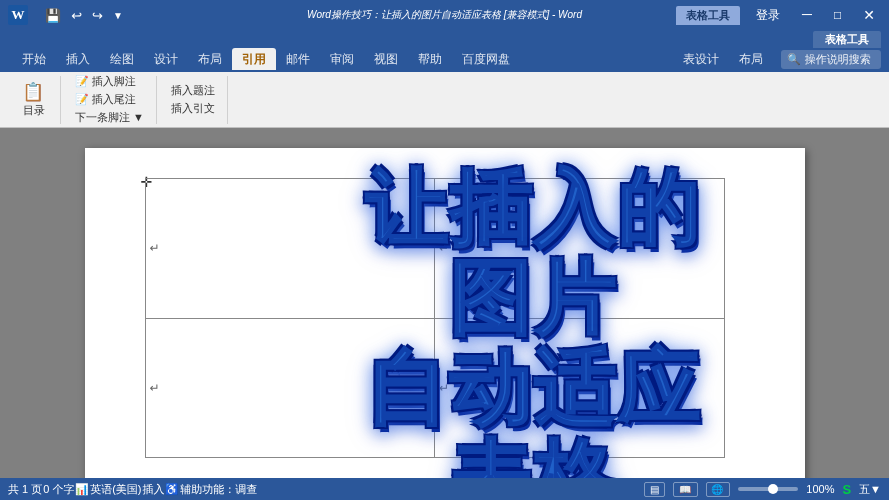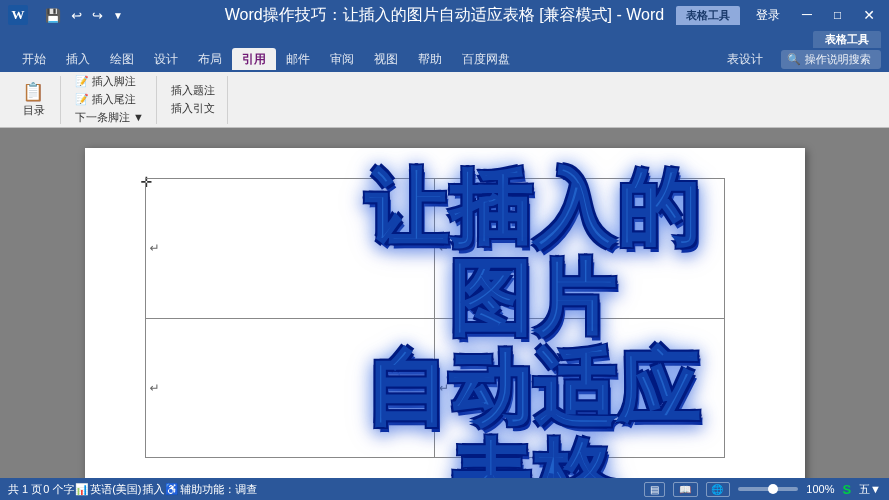--- a/index.html
+++ b/index.html
@@ -27,22 +27,23 @@
     }
     #title-bar-left {
       display: flex;
       align-items: center;
       gap: 6px;
     }
     #title-bar-center {
       position: absolute;
       left: 50%;
       transform: translateX(-50%);
-      font-size: 16px;
-      color: white;
+      font-size: 10px;
+      color: white;
+      font-style: italic;
     }
     #title-bar-right {
       display: flex;
       align-items: center;
       gap: 10px;
     }
     .tb-btn {
       color: white;
       font-size: 12px;
       cursor: pointer;
@@ -78,21 +79,21 @@
       font-size: 12px;
       color: rgba(255,255,255,0.85);
       cursor: pointer;
       height: 22px;
       display: flex;
       align-items: center;
       border-radius: 3px 3px 0 0;
     }
     .ribbon-tab.active {
       background: #f0f0f0;
-      color: #701a75;
+      color: #a16207;
       font-weight: bold;
     }
     .ribbon-tab-right {
       margin-left: auto;
       display: flex;
       align-items: flex-end;
     }
 
     
     #ribbon-content {
@@ -320,21 +321,21 @@
   <div class="ribbon-tab">插入</div>
   <div class="ribbon-tab">绘图</div>
   <div class="ribbon-tab">设计</div>
   <div class="ribbon-tab">布局</div>
   <div class="ribbon-tab active">引用</div>
   <div class="ribbon-tab">邮件</div>
   <div class="ribbon-tab">审阅</div>
   <div class="ribbon-tab">视图</div>
   <div class="ribbon-tab">帮助</div>
   <div class="ribbon-tab">百度网盘</div>
-  <div class="ribbon-tab-right" style="margin-left:auto;display:flex;flex-direction:column;">
+  <div class="ribbon-tab-right" style="margin-left:auto;display:flex;">
     <div class="ribbon-tab">表设计</div>
     <div class="ribbon-tab">布局</div>
   </div>
 
   <div style="display:flex;align-items:center;background:rgba(255,255,255,0.2);border-radius:3px;padding:2px 6px;margin:2px 8px;font-size:11px;color:rgba(255,255,255,0.9);gap:4px;min-width:100px;">
     <span>🔍</span>
     <span>操作说明搜索</span>
   </div>
 </div>
 

